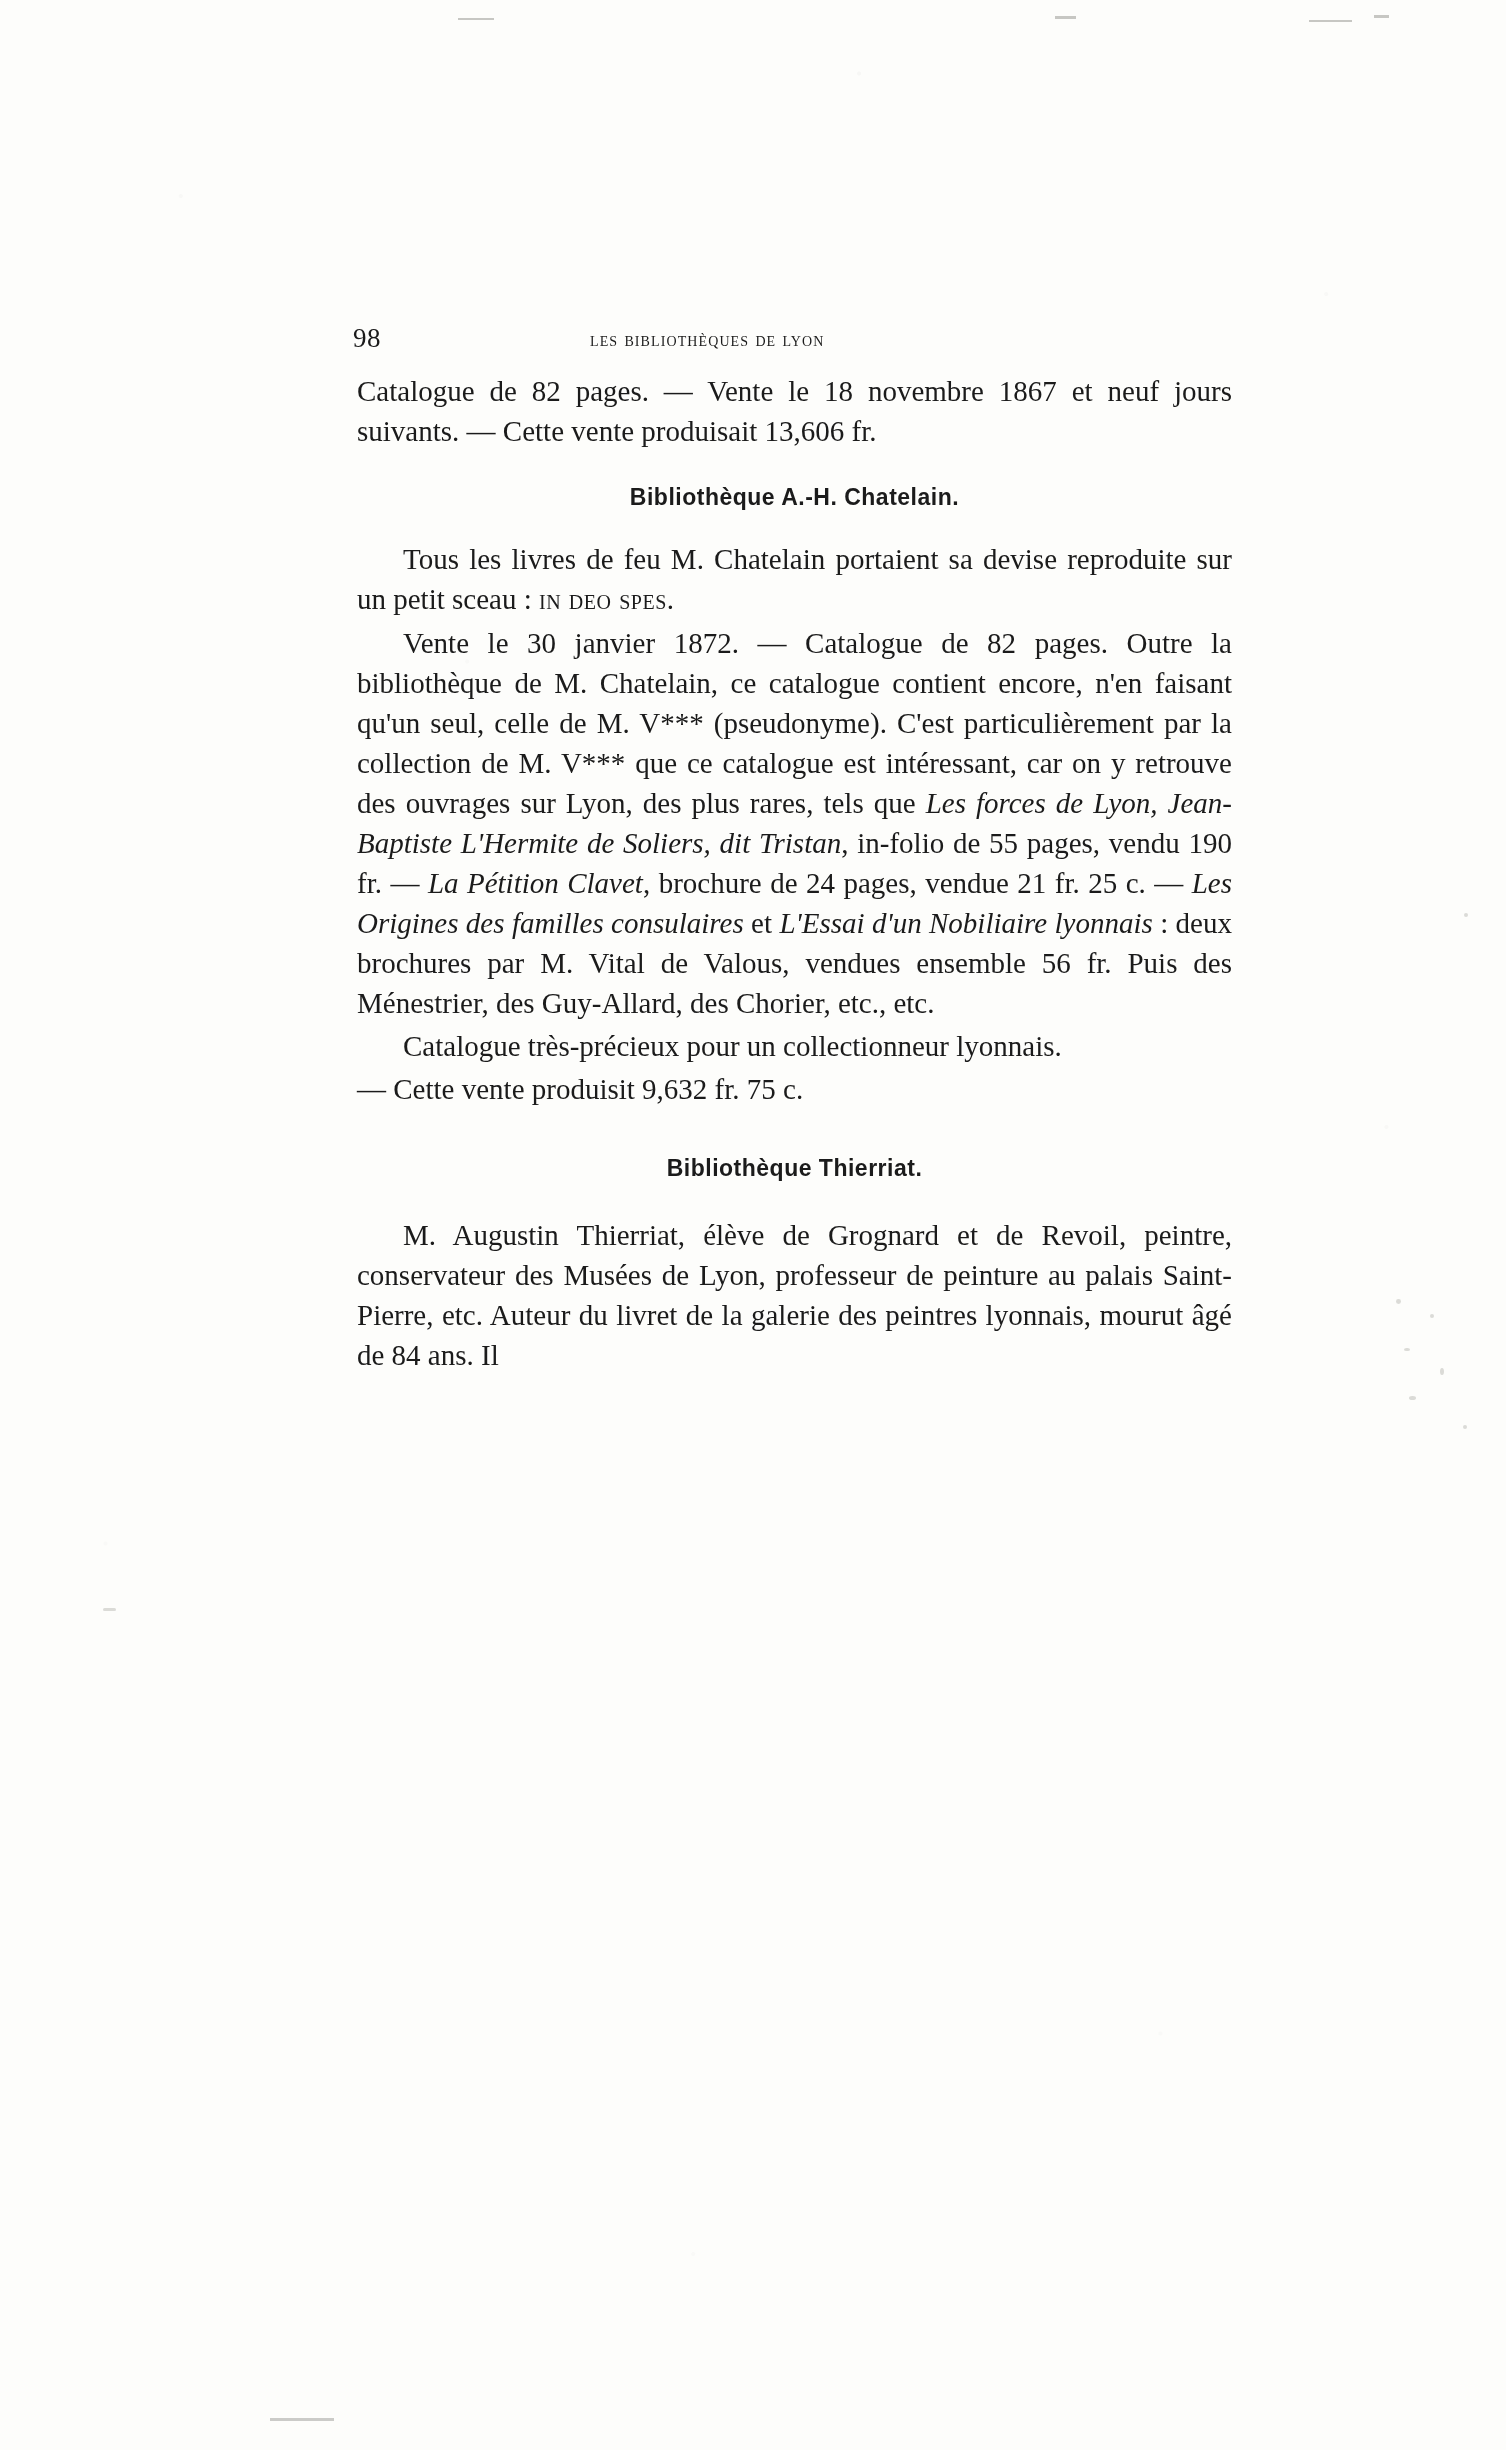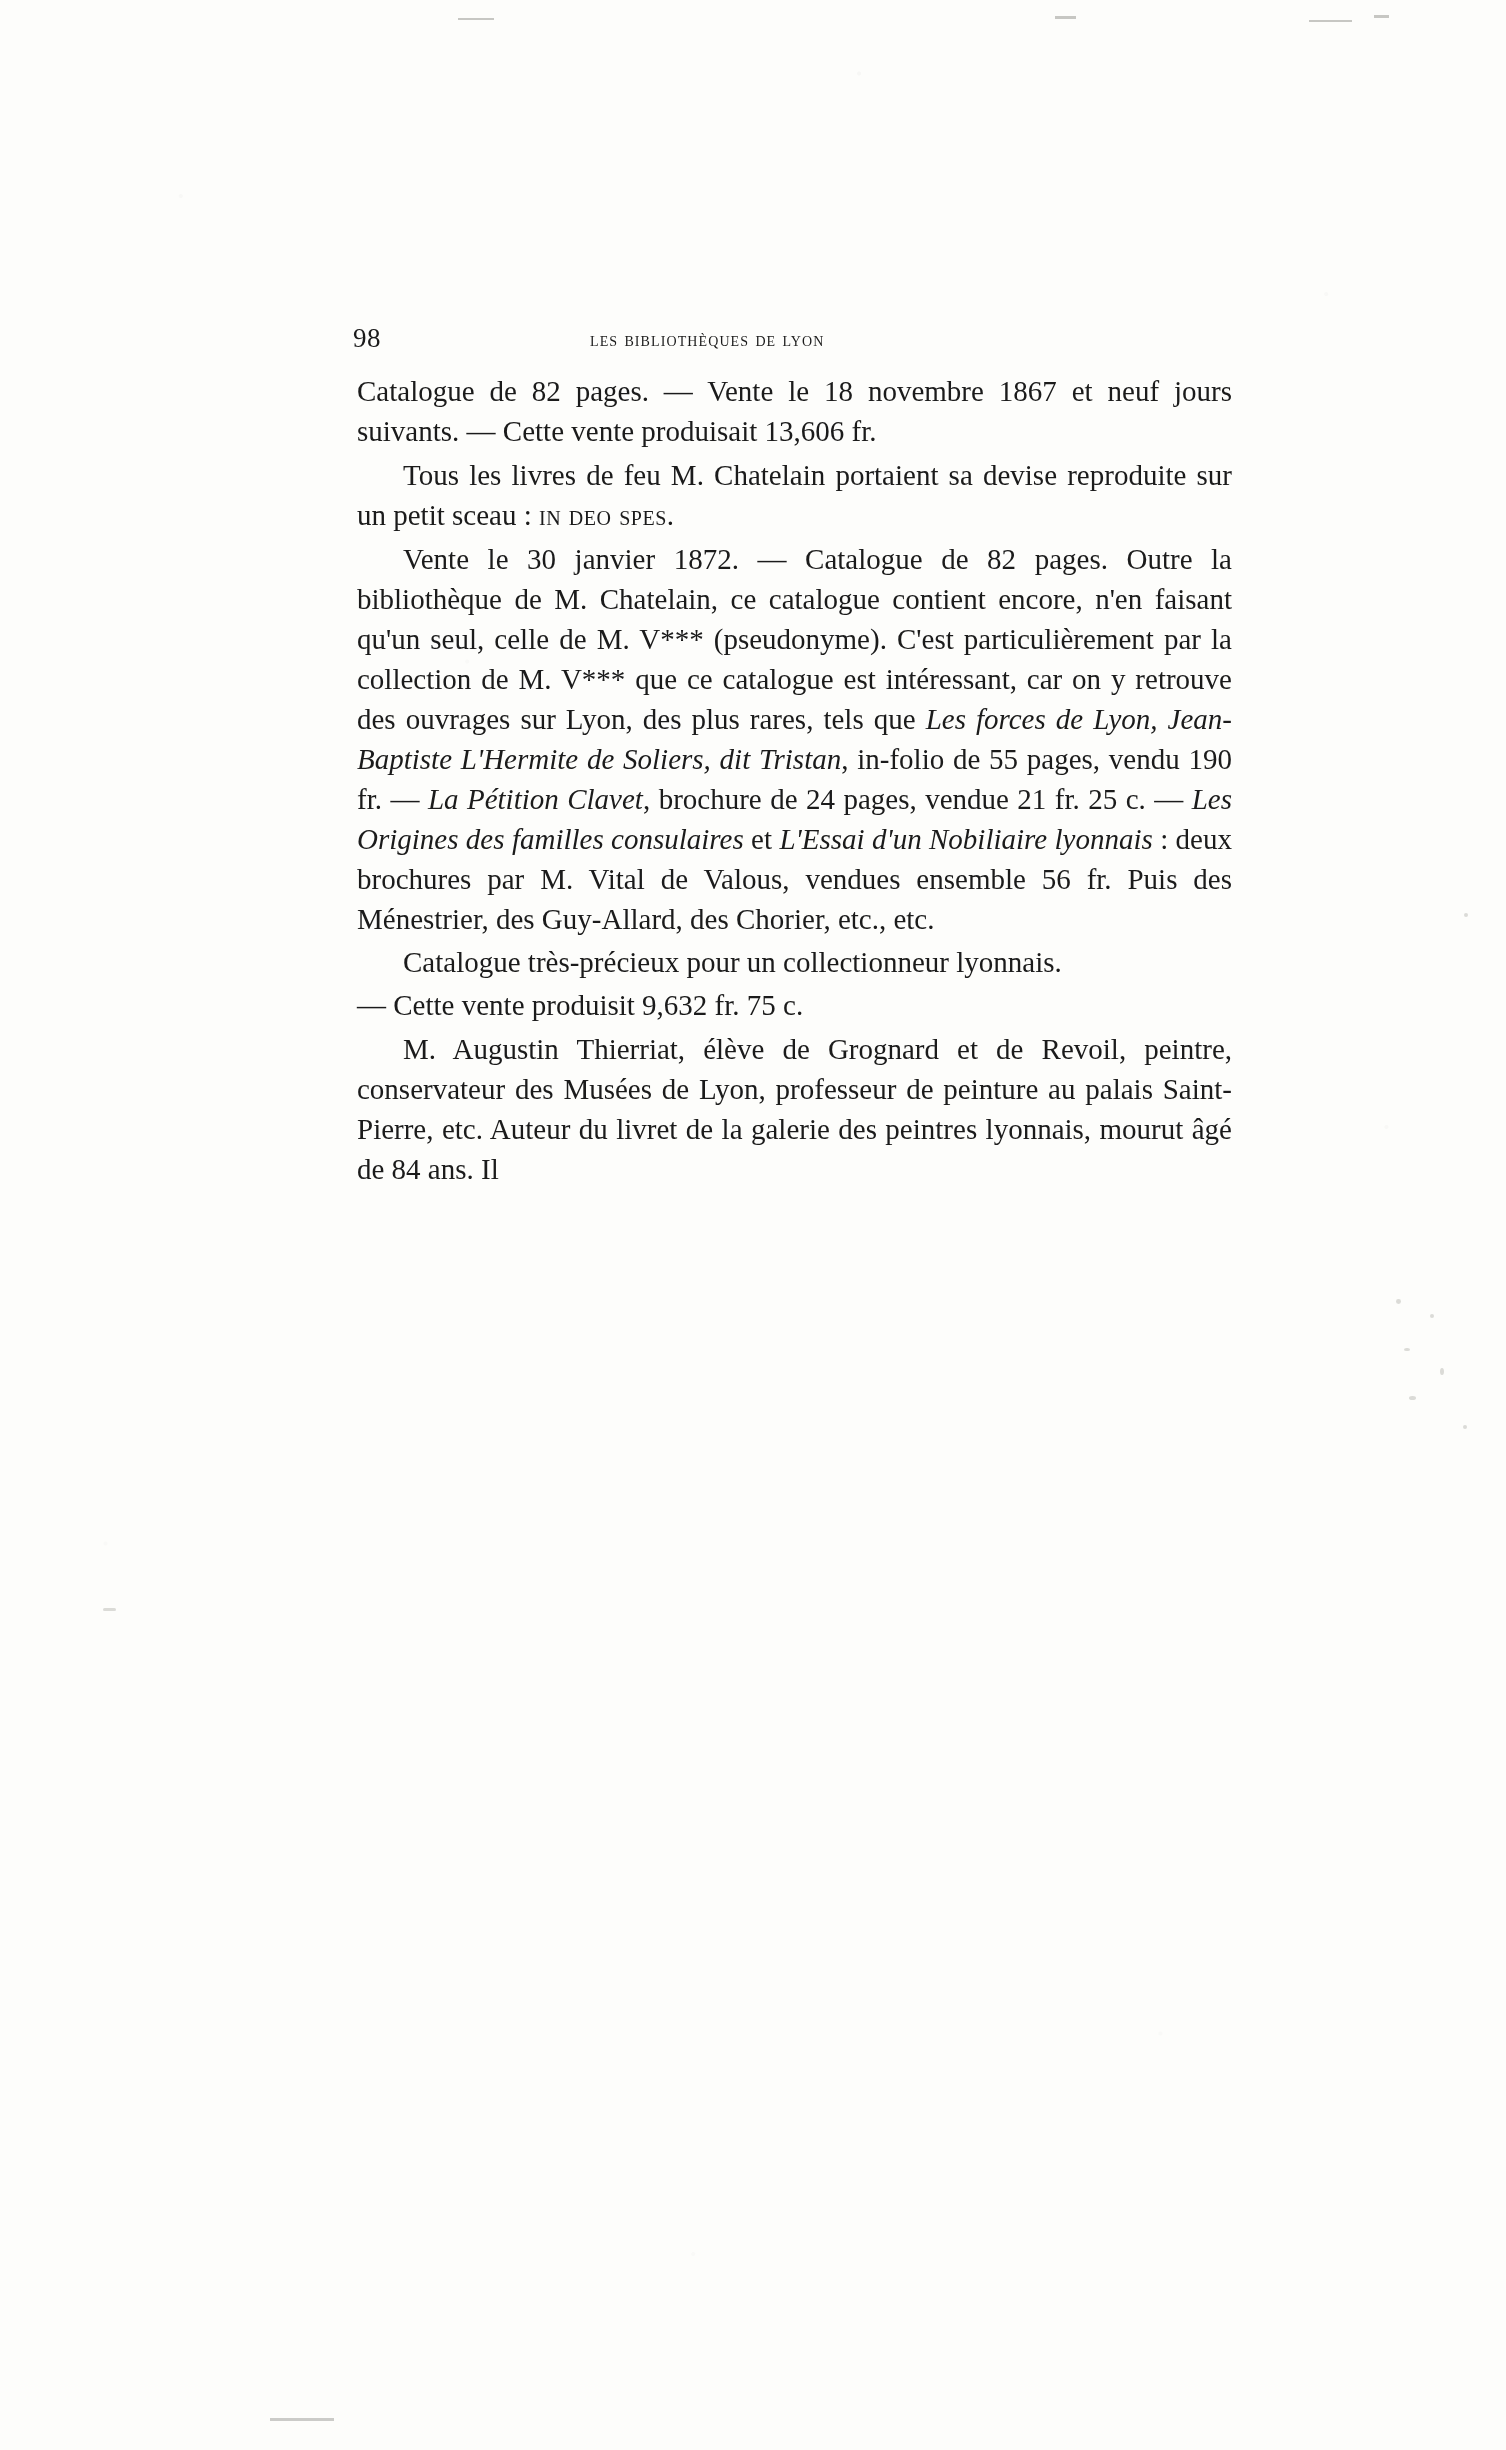--- a/index.html
+++ b/index.html
@@ -170,29 +170,31 @@
 
   <div class="content">
 
     <div class="running-head">
       <div class="folio">98</div>
       <div class="head-title">LES BIBLIOTHÈQUES DE LYON</div>
     </div>
 
     <p class="hang"><span>Catalogue de 82 pages. — Vente le 18 novembre 1867</span> <span>et neuf jours suivants. — Cette vente produisait 13,606 fr.</span></p>
 
+    <div class="sec-head">Bibliothèque A.-H. Chatelain.</div>
 
 
     <p class="ind"><span>Tous les livres de feu M. Chatelain portaient sa devise reproduite sur un petit sceau : </span><span class="sc">IN DEO SPES</span><span>.</span></p>
 
 
     <p class="ind"><span>Vente le 30 janvier 1872. — Catalogue de 82 pages. Outre la bibliothèque de M. Chatelain, ce catalogue contient encore, n'en faisant qu'un seul, celle de M. V*** (pseudonyme). C'est particulièrement par la collection de M. V*** que ce catalogue est intéressant, car on y retrouve des ouvrages sur Lyon, des plus rares, tels que </span><span class="it">Les forces de Lyon, Jean-Baptiste L'Hermite de Soliers, dit Tristan</span><span>, in-folio de 55 pages, vendu 190 fr. — </span><span class="it">La Pétition Clavet</span><span>, brochure de 24 pages, vendue 21 fr. 25 c. — </span><span class="it">Les Origines des familles consulaires</span><span> et </span><span class="it">L'Essai d'un Nobiliaire lyonnais</span><span> : deux brochures par M. Vital de Valous, vendues ensemble 56 fr. Puis des Ménestrier, des Guy-Allard, des Chorier, etc., etc.</span></p>
 
     <p class="ind tight">Catalogue très-précieux pour un collectionneur lyonnais.</p>
 
     <p class="hang tight">— Cette vente produisit 9,632 fr. 75 c.</p>
 
+    <div class="sec-head sec-head-2">Bibliothèque Thierriat.</div>
 
     <p class="ind">M. Augustin Thierriat, élève de Grognard et de Revoil, peintre, conservateur des Musées de Lyon, professeur de peinture au palais Saint-Pierre, etc. Auteur du livret de la galerie des peintres lyonnais, mourut âgé de 84 ans. Il</p>
 
   </div>
 </div>
 
 
 </body></html>

